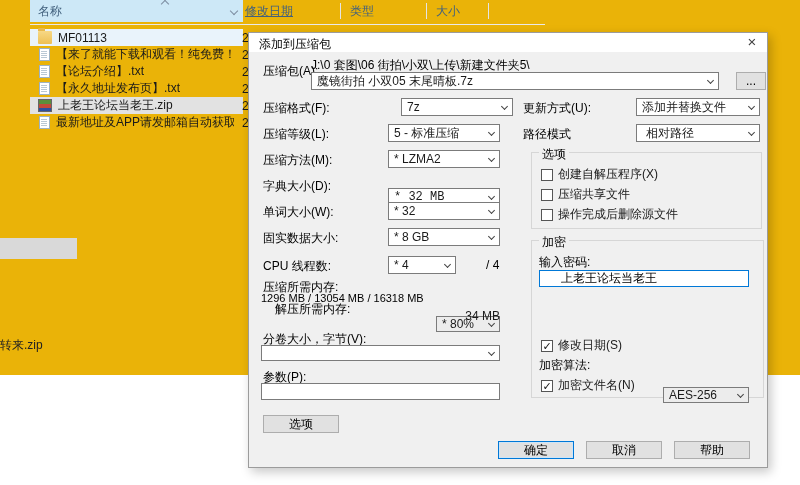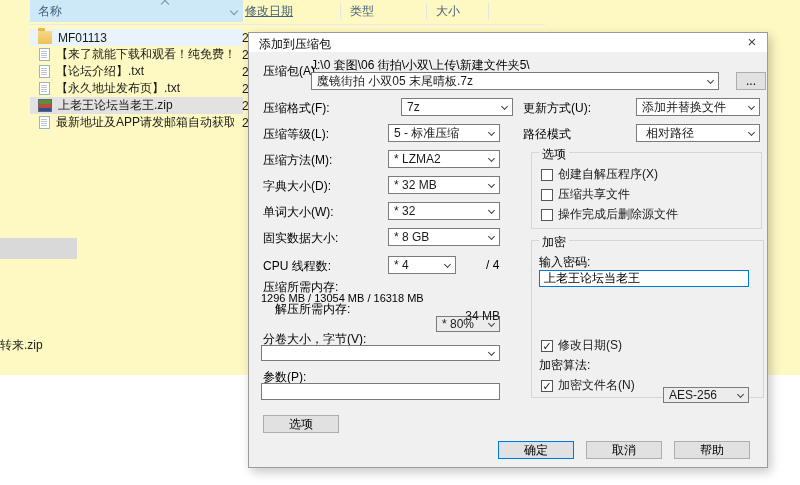--- a/index.html
+++ b/index.html
@@ -1,18 +1,18 @@
 <!DOCTYPE html>
 <html><head>
 <meta charset="utf-8">
 <style>
   * { margin:0; padding:0; box-sizing:border-box; }
   html,body { width:800px; height:485px; overflow:hidden; background:#fff;
     font-family:"Liberation Sans","DejaVu Sans",sans-serif; font-size:12px; color:#1a1a1a; }
-  #stage { position:relative; width:800px; height:375px; background:#fef9c3; }
+  #stage { position:relative; width:800px; height:375px; background:#eab308; }
 
   
   .hdr-cell { position:absolute; top:0; height:22px; display:flex; align-items:center; color:#42617e; }
   .hdr-name { left:30px; width:213px; background:#cde8f7; padding-left:8px; }
   .hdr-plain { background:transparent; }
   .hdr-divider { position:absolute; top:3px; height:16px; width:1px; background:#e4e4e4; }
   .hdr-underline { position:absolute; top:24px; left:30px; width:515px; height:1px; background:#e9e9e9; }
   .sort-caret { position:absolute; left:132px; top:1px; width:6px; height:6px;
     border-left:1px solid #7d8da0; border-top:1px solid #7d8da0; transform:rotate(45deg); }
   .filter-chev { position:absolute; right:6px; top:8px; width:6px; height:6px;
@@ -41,21 +41,21 @@
   .dlg-close { position:absolute; right:2px; top:0; width:26px; height:19px; text-align:center;
     font-size:15px; line-height:18px; color:#444; cursor:pointer; }
 
   .lbl { position:absolute; white-space:nowrap; color:#000; }
   .combo { position:absolute; height:18px; background:#fff; border:1px solid #7b7b7b;
     display:flex; align-items:center; padding:0 16px 0 5px; white-space:nowrap; overflow:hidden; }
   .combo.gray { background:#ececec;margin-top:32px; }
   .combo .chev { position:absolute; right:5px; top:5px; width:5px; height:5px;
     border-right:1px solid #444; border-bottom:1px solid #444; transform:rotate(45deg); }
   .tinput { position:absolute; height:17px; background:#fff; border:1px solid #7b7b7b;
-    font:12px "Liberation Sans","DejaVu Sans",sans-serif; padding:0 4px; }
+    font:12px "Liberation Sans","DejaVu Sans",sans-serif; padding:0 21px; }
   .tinput.focus { border:1px solid #0078d7; }
   .btn { position:absolute; height:18px; background:#e1e1e1; border:1px solid #adadad;
     font:12px "Liberation Sans","DejaVu Sans",sans-serif; text-align:center; line-height:16px; cursor:pointer; }
   .btn.default { border:1px solid #0078d7; box-shadow:inset 0 0 0 1px #cfe5f7; }
   .grp { position:absolute; border:1px solid #d6d6d6; }
   .grp-title { position:absolute; background:#f0f0f0; padding:0 3px; color:#000; }
   .cbrow { position:absolute; display:flex; align-items:center; }
   .cbox { width:12px; height:12px; background:#fff; border:1px solid #555; flex:none;
     font-size:11px; line-height:11px; text-align:center; color:#111; }
   .cblabel { margin-left:5px; white-space:nowrap; }
@@ -142,21 +142,21 @@
     <div class="combo" style="left:139px; top:91px; width:112px;">
       <span>5 - 标准压缩</span>
         <span class="chev"></span>
     </div>
     <span class="lbl" style="left:14px; top:119px;">压缩方法(M):</span>
     <div class="combo" style="left:139px; top:117px; width:112px;">
       <span>* LZMA2</span>
         <span class="chev"></span>
     </div>
     <span class="lbl" style="left:14px; top:145px;">字典大小(D):</span>
-    <div class="combo" style="left:139px; top:143px; width:112px;">
+    <div class="combo" style="left:139px; top:155px; width:112px;font-family:Liberation Mono, monospace;">
       <span>* 32 MB</span>
         <span class="chev"></span>
     </div>
     <span class="lbl" style="left:14px; top:171px;">单词大小(W):</span>
     <div class="combo" style="left:139px; top:169px; width:112px;">
       <span>* 32</span>
         <span class="chev"></span>
     </div>
     <span class="lbl" style="left:14px; top:197px;">固实数据大小:</span>
     <div class="combo" style="left:139px; top:195px; width:112px;">

